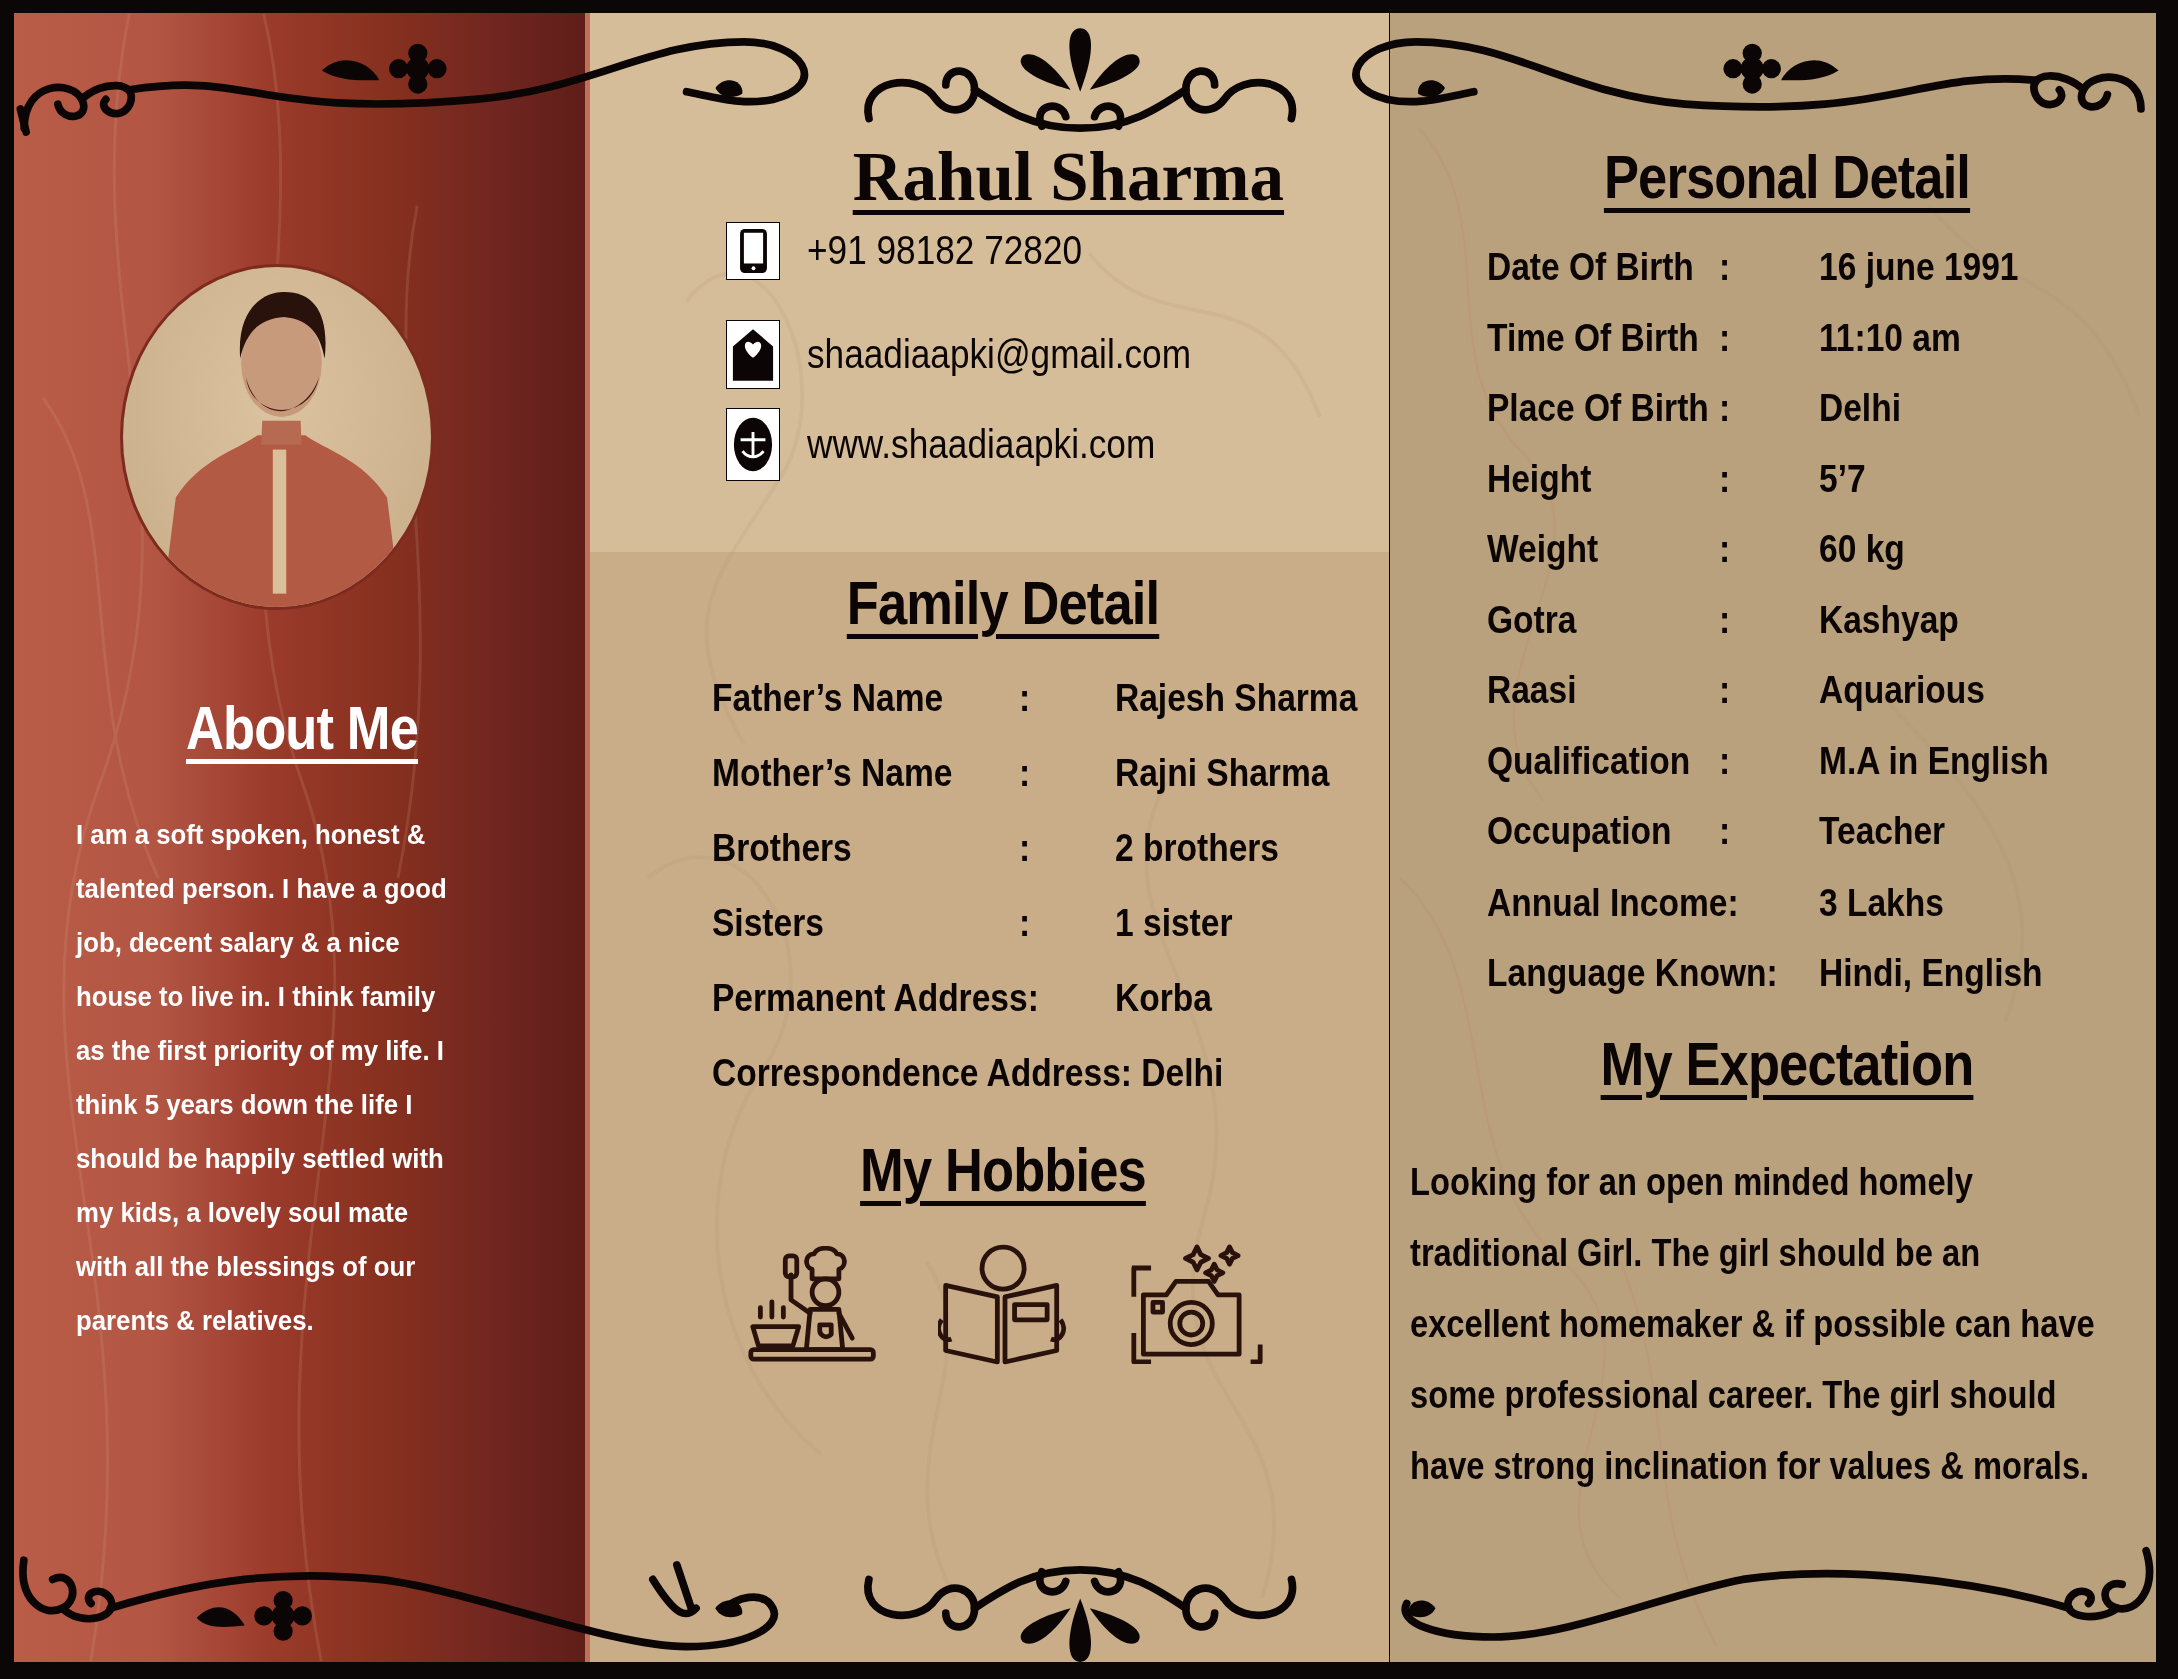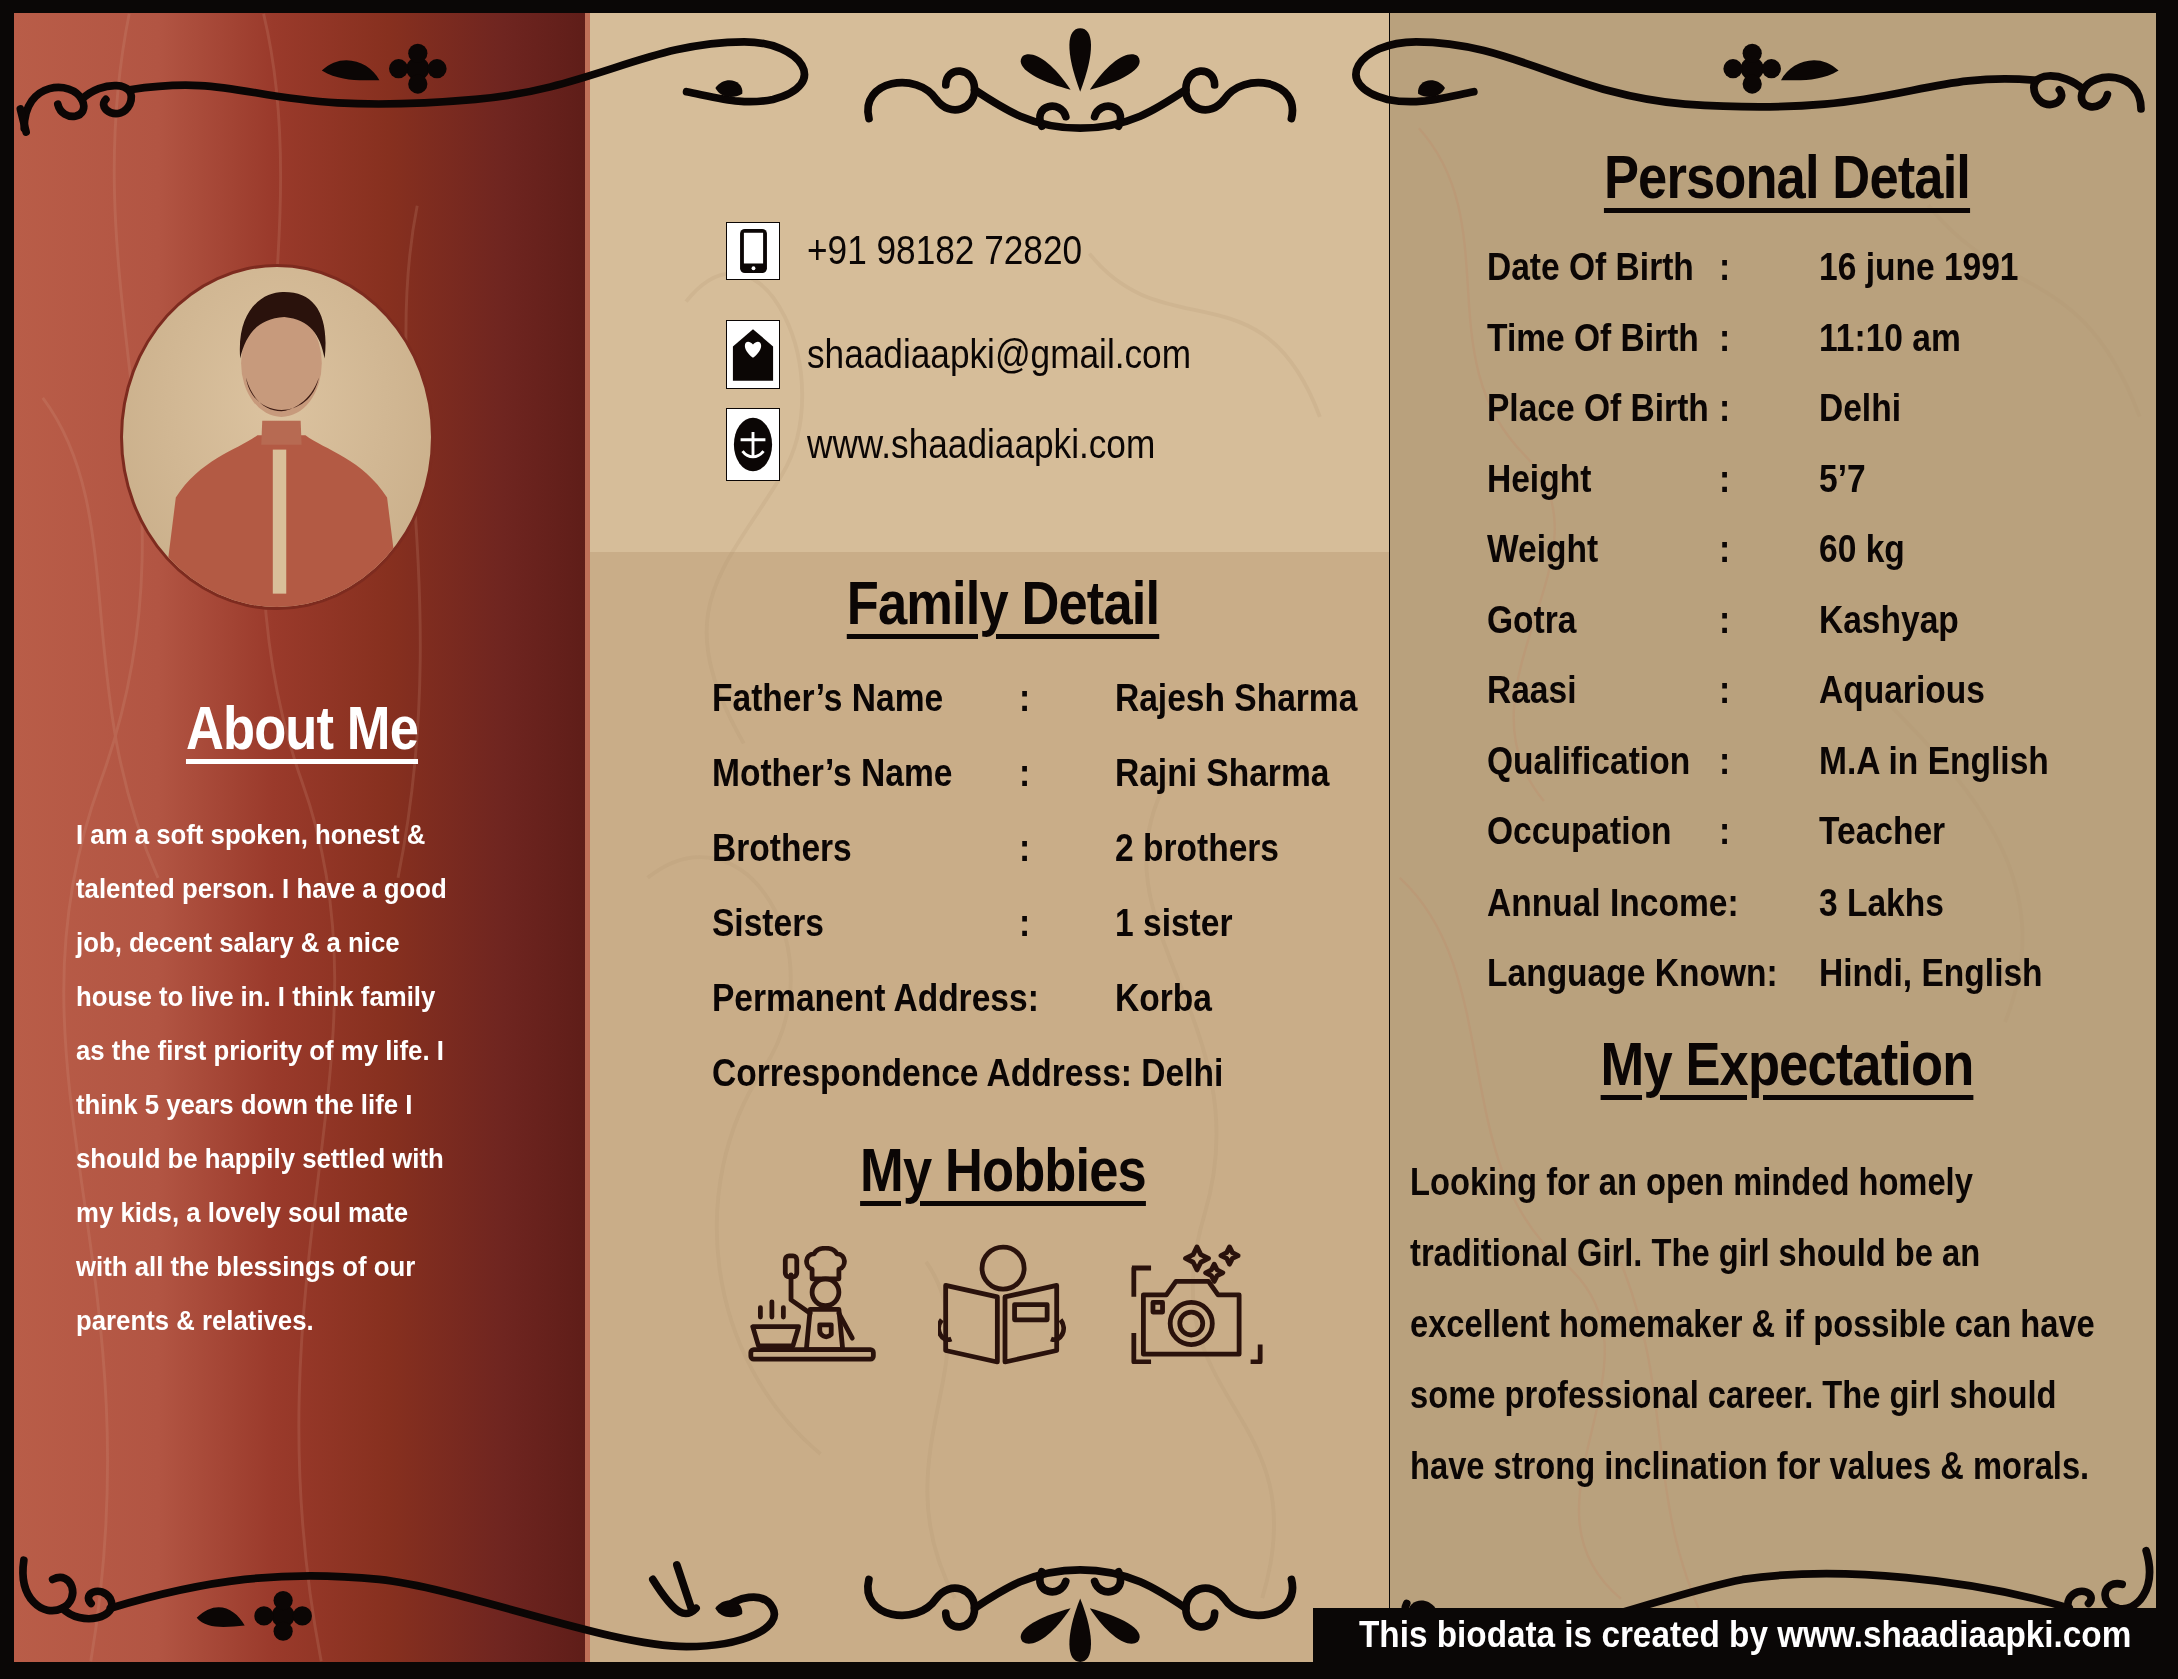--- a/index.html
+++ b/index.html
@@ -78,20 +78,21 @@
     <svg class="tex" width="799" height="1649" viewBox="0 0 832 1716">
       <g fill="none" stroke="#a88c68" stroke-width="4" opacity=".45">
         <path d="M100 300 C 180 200, 260 380, 200 480 S 80 620, 160 760"></path>
         <path d="M520 250 C 600 350, 700 260, 760 420"></path>
         <path d="M60 900 C 160 820, 260 980, 180 1100 S 120 1400, 240 1500"></path>
         <path d="M600 800 C 520 950, 700 1050, 640 1250 S 760 1450, 700 1650"></path>
         <path d="M350 1300 C 420 1400, 300 1500, 380 1650"></path>
       </g>
     </svg>
 
+    <div class="heading name" style="left:478px;top:125px;">Rahul Sharma</div>
 
     <div class="contact-row" style="top:202px;">
       <div class="icon-box">
         <svg width="33" height="48" viewBox="0 0 34 50">
             <rect x="3" y="2" width="28" height="46" rx="5" fill="#0b0605"></rect>
             <rect x="7" y="6" width="20" height="32" fill="#fff"></rect>
             <circle cx="17" cy="43" r="2" fill="#fff"></circle>
           </svg>
       </div>
       <span class="contact-text">+91 98182 72820</span>
@@ -326,17 +327,14 @@
         <circle cx="260" cy="78" r="10"></circle>
         <circle cx="300" cy="78" r="10"></circle>
         <circle cx="280" cy="62" r="10"></circle>
         <circle cx="280" cy="94" r="10"></circle>
       <path d="M190 80 C 210 60, 230 70, 240 88 C 220 90, 200 92, 190 80 Z"></path>
       <path d="M730 70 C 740 56, 760 62, 758 76 C 748 82, 735 80, 730 70 Z"></path>
       <path d="M1480 70 C 1470 56, 1450 62, 1452 76 C 1462 82, 1475 80, 1480 70 Z"></path>
     </g>
   </svg>
 
-  <div class="footer">
-    <span>This biodata is created by www.shaadiaapki.com</span>
-  </div>
 </div>
 
 
 </body></html>

